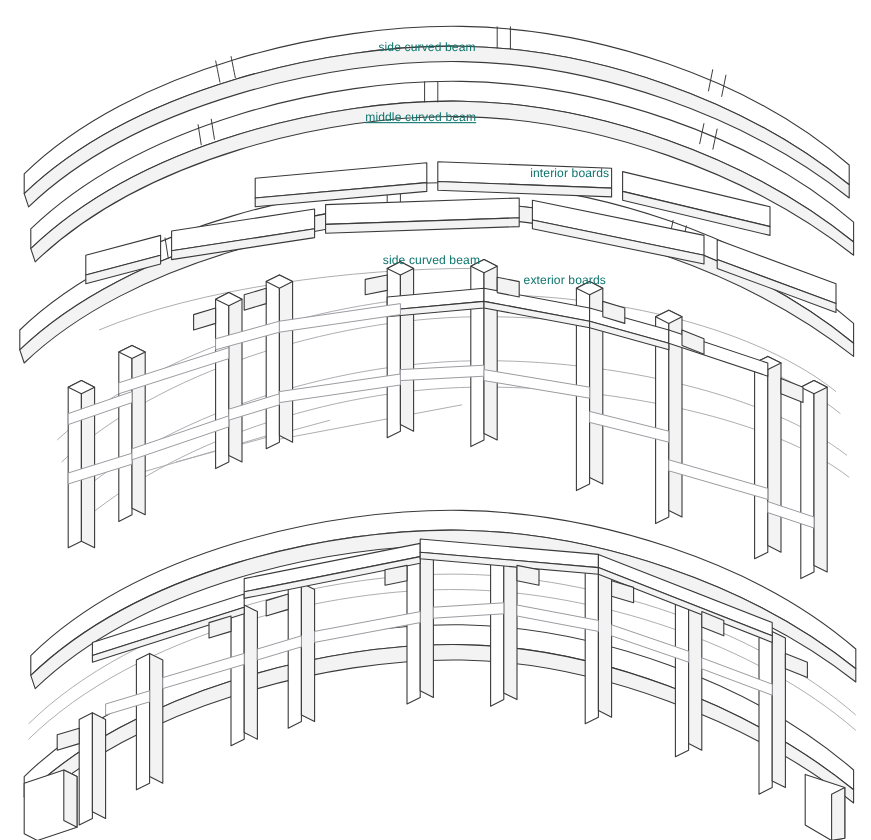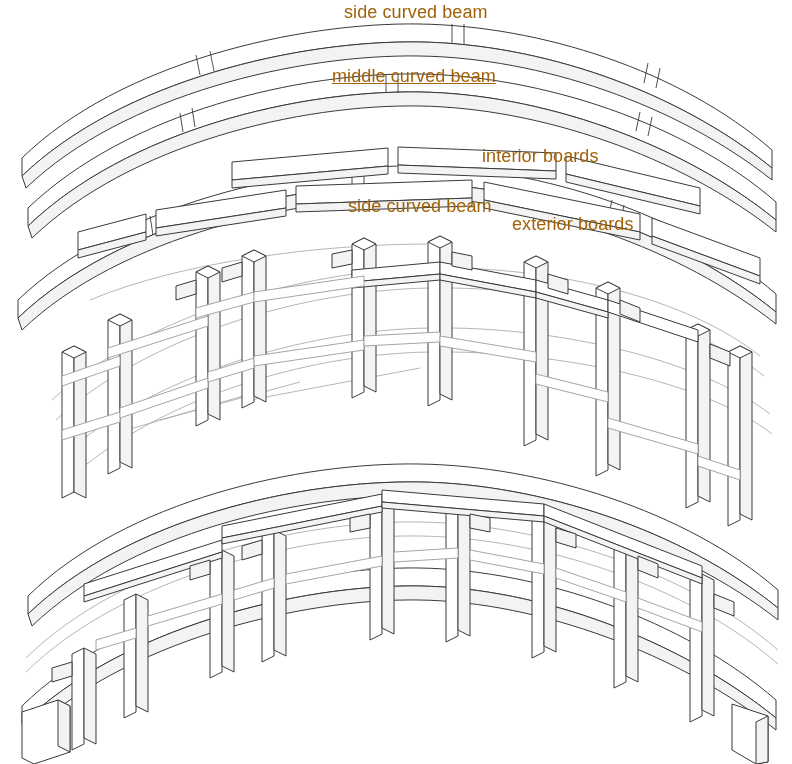--- a/index.html
+++ b/index.html
@@ -20,24 +20,25 @@
   #stage svg.diagram-svg {
     position: absolute;
     left: 0;
     top: 0;
     width: 792px;
     height: 764px;
   }
   .lbl {
     position: absolute;
     font-family: "Liberation Sans", sans-serif;
-    font-size: 18px;
-    color: #a16207;
+    font-size: 11px;
+    color: #0f766e;
     white-space: nowrap;
     letter-spacing: 0.1px;
+    margin-top: 35px;
   }
   .beam-face {
     fill: #ffffff;
     stroke: #3a3a3a;
     stroke-width: 1;
     stroke-linejoin: round;
   }
   .beam-face-lite {
     fill: #ffffff;
     stroke: #9a9aa0;
@@ -291,19 +292,19 @@
         <path class="beam-face" d="M732,704 L768,716 L768,762 L756,764 L732,750 Z"></path>
         <path class="beam-shade" d="M756,722 L768,716 L768,762 L756,764 Z"></path>
       </g>
     </g>
   </svg>
 
   <div class="lbl" style="left:344px; top:2px;">side curved beam</div>
 
   <div class="lbl" style="left:332px; top:66px;text-decoration:underline;">middle curved beam</div>
 
-  <div class="lbl" style="left:482px; top:146px;">interior boards</div>
+  <div class="lbl" style="left:482px; top:117px;">interior boards</div>
 
   <div class="lbl" style="left:348px; top:196px;">side curved beam</div>
 
-  <div class="lbl" style="left:512px; top:214px;">exterior boards</div>
+  <div class="lbl" style="left:476px; top:214px;">exterior boards</div>
 
 </div>
 
 </body></html>

